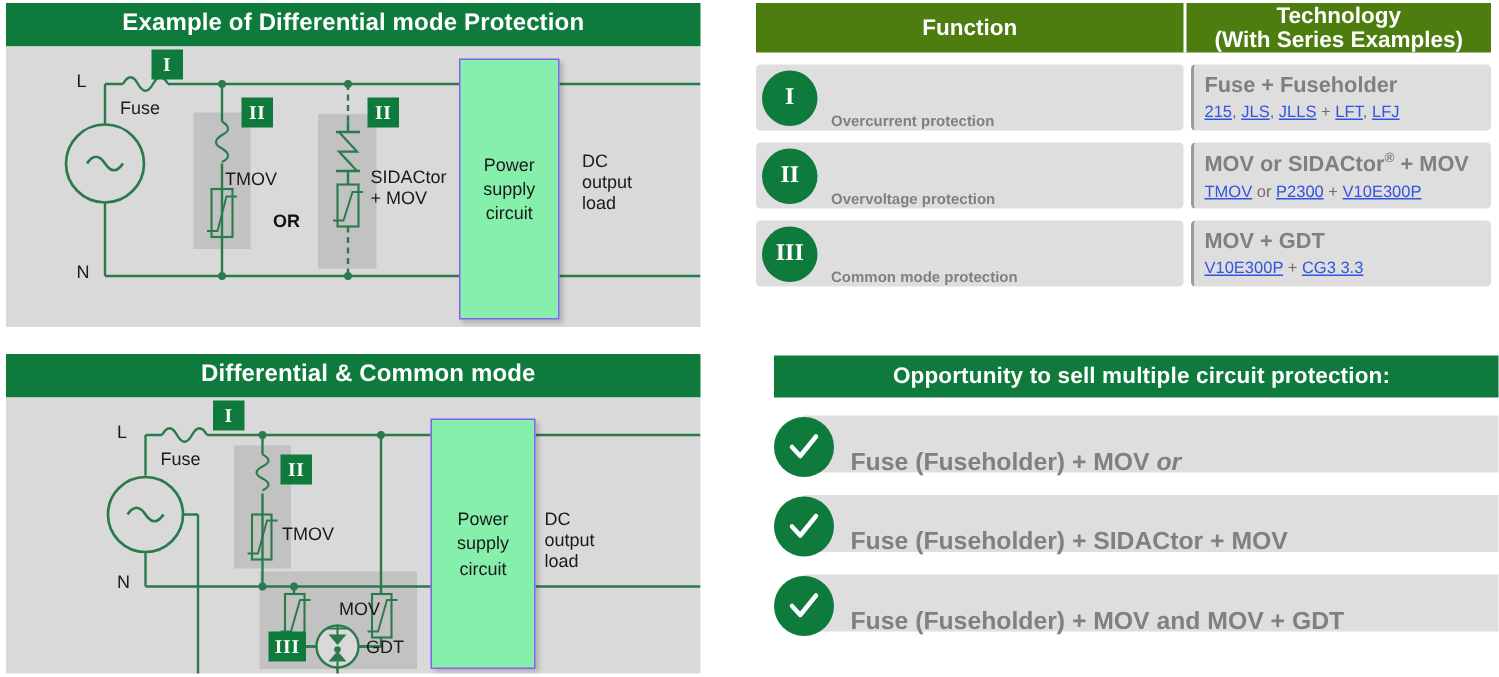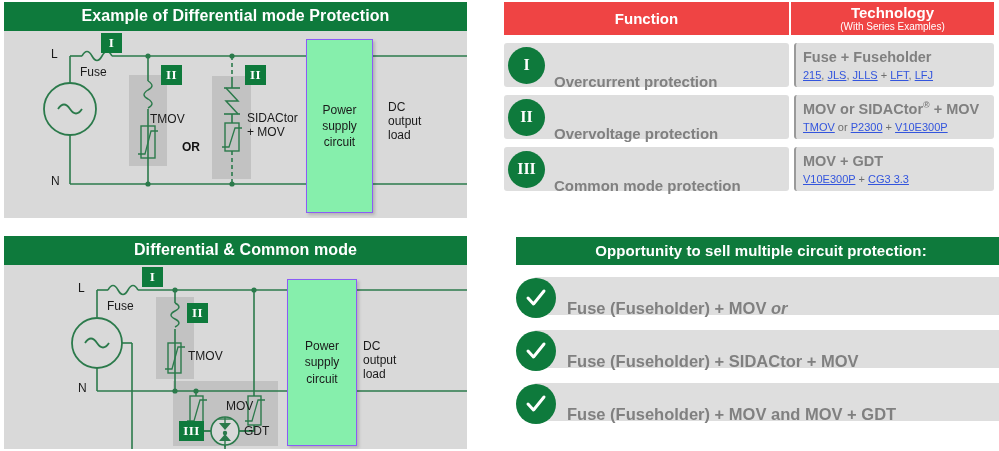--- a/index.html
+++ b/index.html
@@ -7,21 +7,21 @@
        font-family:"Liberation Sans","DejaVu Sans",sans-serif;
        -webkit-font-smoothing:antialiased;}
   .panel{position:absolute;}
 
   
   .hdr{
     background:#0E7A3C;color:#ffffff;font-weight:bold;text-align:center;
     display:flex;align-items:center;justify-content:center;
     line-height:1.05;letter-spacing:.1px;
   }
-  .hdr-sub{font-size:10px;font-weight:normal;display:block;margin-top:1px;}
+  .hdr-sub{font-size:15px;font-weight:bold;display:block;margin-top:1px;}
 
   
   .diagram-wrap{background:#d9d9d9;width:100%;height:100%;position:relative;overflow:hidden;}
   .dlabel{position:absolute;color:#1a1a1a;font-size:12px;white-space:nowrap;line-height:1.15;}
   .psu{
     position:absolute;background:#86efac;border:1px solid #8b5cf6;
     box-shadow:2px 2px 3px rgba(0,0,0,.18);
     display:flex;align-items:center;justify-content:center;text-align:center;
     font-size:12px;color:#1a1a1a;line-height:1.35;
   }
@@ -30,35 +30,35 @@
     position:absolute;background:#0E7A3C;color:#fff;
     font-family:"Liberation Serif","DejaVu Serif",serif;
     font-weight:bold;font-size:13px;
     display:flex;align-items:center;justify-content:center;
     letter-spacing:.5px;
   }
   .orlbl{position:absolute;font-weight:bold;font-size:12px;color:#111;}
   svg.wires{position:absolute;left:0;top:0;overflow:visible;}
 
   
-  .tbl-hdr{display:flex;height:33px;background:#ef4444;}
+  .tbl-hdr{display:flex;height:33px;background:#4d7c0f;}
   .tbl-hdr .cell{display:flex;flex-direction:column;align-items:center;justify-content:center;
      color:#fff;font-weight:bold;font-size:15px;line-height:1.02;}
   .tbl-hdr .c1{width:285px;border-right:2px solid #ffffff;}
   .tbl-hdr .c2{flex:1;}
 
   .trow{display:flex;align-items:stretch;height:44px;margin-top:8px;}
   .fn-cell{width:285px;background:#dedede;border-radius:3px;display:flex;align-items:center;position:relative;}
   .romancircle{
     width:37px;height:37px;border-radius:50%;background:#0E7A3C;color:#fff;
     font-family:"Liberation Serif","DejaVu Serif",serif;font-weight:bold;font-size:16px;
     display:flex;align-items:center;justify-content:center;flex:0 0 auto;
     margin-left:4px;box-shadow:0 0 0 0 transparent;
   }
-  .fn-text{font-size:15px;font-weight:bold;color:#808080;margin-left:9px;margin-top:33px;}
+  .fn-text{font-size:10px;font-weight:bold;color:#808080;margin-left:9px;margin-top:33px;}
   .tech-cell{flex:1;background:#dedede;border-radius:3px;margin-left:5px;
      border-left:2px solid #9a9a9a;padding:2px 0 0 7px;display:flex;flex-direction:column;justify-content:center;}
   .tech-main{font-size:14.5px;font-weight:bold;color:#808080;line-height:1.1;white-space:nowrap;}
   .tech-main sup{font-size:9px;vertical-align:super;}
   .tech-sub{font-size:11px;color:#6f6f6f;line-height:1.25;margin-top:3px;white-space:nowrap;}
   .lnk{color:#3355dd;text-decoration:underline;cursor:pointer;}
 
   
   .opp-hdr{height:28px;font-size:15px;}
   .opprow{display:flex;align-items:flex-end;height:44px;margin-top:9px;position:relative;}

